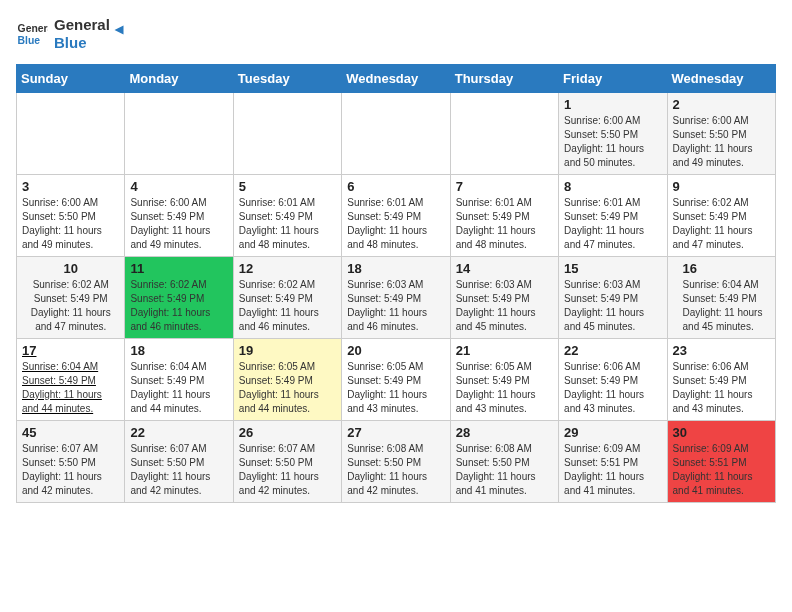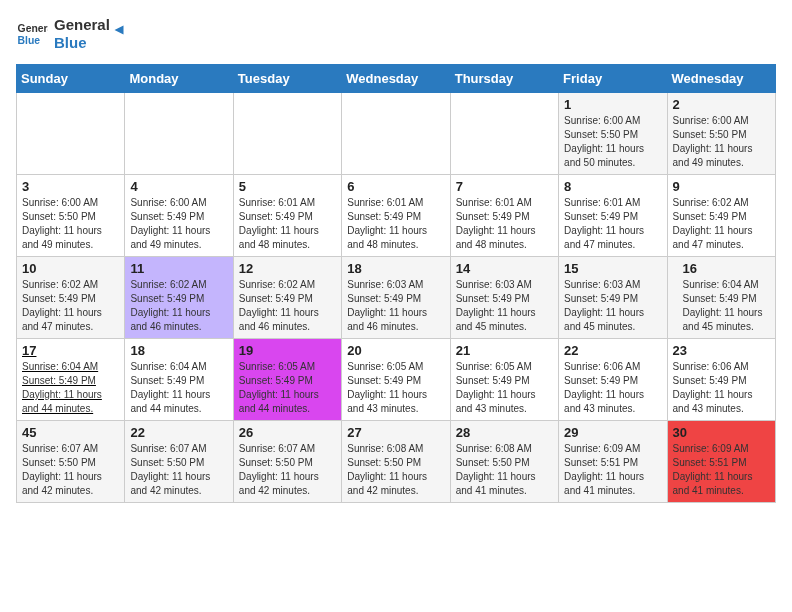--- a/index.html
+++ b/index.html
@@ -184,28 +184,28 @@
         </td>
         <td style="background: rgb(255, 255, 255);">
           <span class="day-num">9</span>
           <div class="day-info" style="white-space: pre-line;">Sunrise: 6:02 AM
 Sunset: 5:49 PM
 Daylight: 11 hours
 and 47 minutes.</div>
         </td>
       </tr>
       <tr>
-        <td style="background: rgb(245, 245, 245);">
+        <td style="background: rgb(245, 245, 245); text-align: center;">
           <span class="day-num">10</span>
           <div class="day-info" style="white-space: pre-line;">Sunrise: 6:02 AM
 Sunset: 5:49 PM
 Daylight: 11 hours
 and 47 minutes.</div>
         </td>
-        <td style="background: #c4b5fd; margin-left: 17px;">
+        <td style="background: #22c55e; margin-left: 17px;">
           <span class="day-num">11</span>
           <div class="day-info" style="white-space: pre-line;">Sunrise: 6:02 AM
 Sunset: 5:49 PM
 Daylight: 11 hours
 and 46 minutes.</div>
         </td>
         <td style="background: rgb(245, 245, 245);">
           <span class="day-num">12</span>
           <div class="day-info" style="white-space: pre-line;">Sunrise: 6:02 AM
 Sunset: 5:49 PM
@@ -249,21 +249,21 @@
 Daylight: 11 hours
 and 44 minutes.</div>
         </td>
         <td style="background: rgb(255, 255, 255);">
           <span class="day-num">18</span>
           <div class="day-info" style="white-space: pre-line;">Sunrise: 6:04 AM
 Sunset: 5:49 PM
 Daylight: 11 hours
 and 44 minutes.</div>
         </td>
-        <td style="background: #d946ef;">
+        <td style="background: #fef9c3;">
           <span class="day-num">19</span>
           <div class="day-info" style="white-space: pre-line;">Sunrise: 6:05 AM
 Sunset: 5:49 PM
 Daylight: 11 hours
 and 44 minutes.</div>
         </td>
         <td style="background: rgb(255, 255, 255);">
           <span class="day-num">20</span>
           <div class="day-info" style="white-space: pre-line;">Sunrise: 6:05 AM
 Sunset: 5:49 PM

